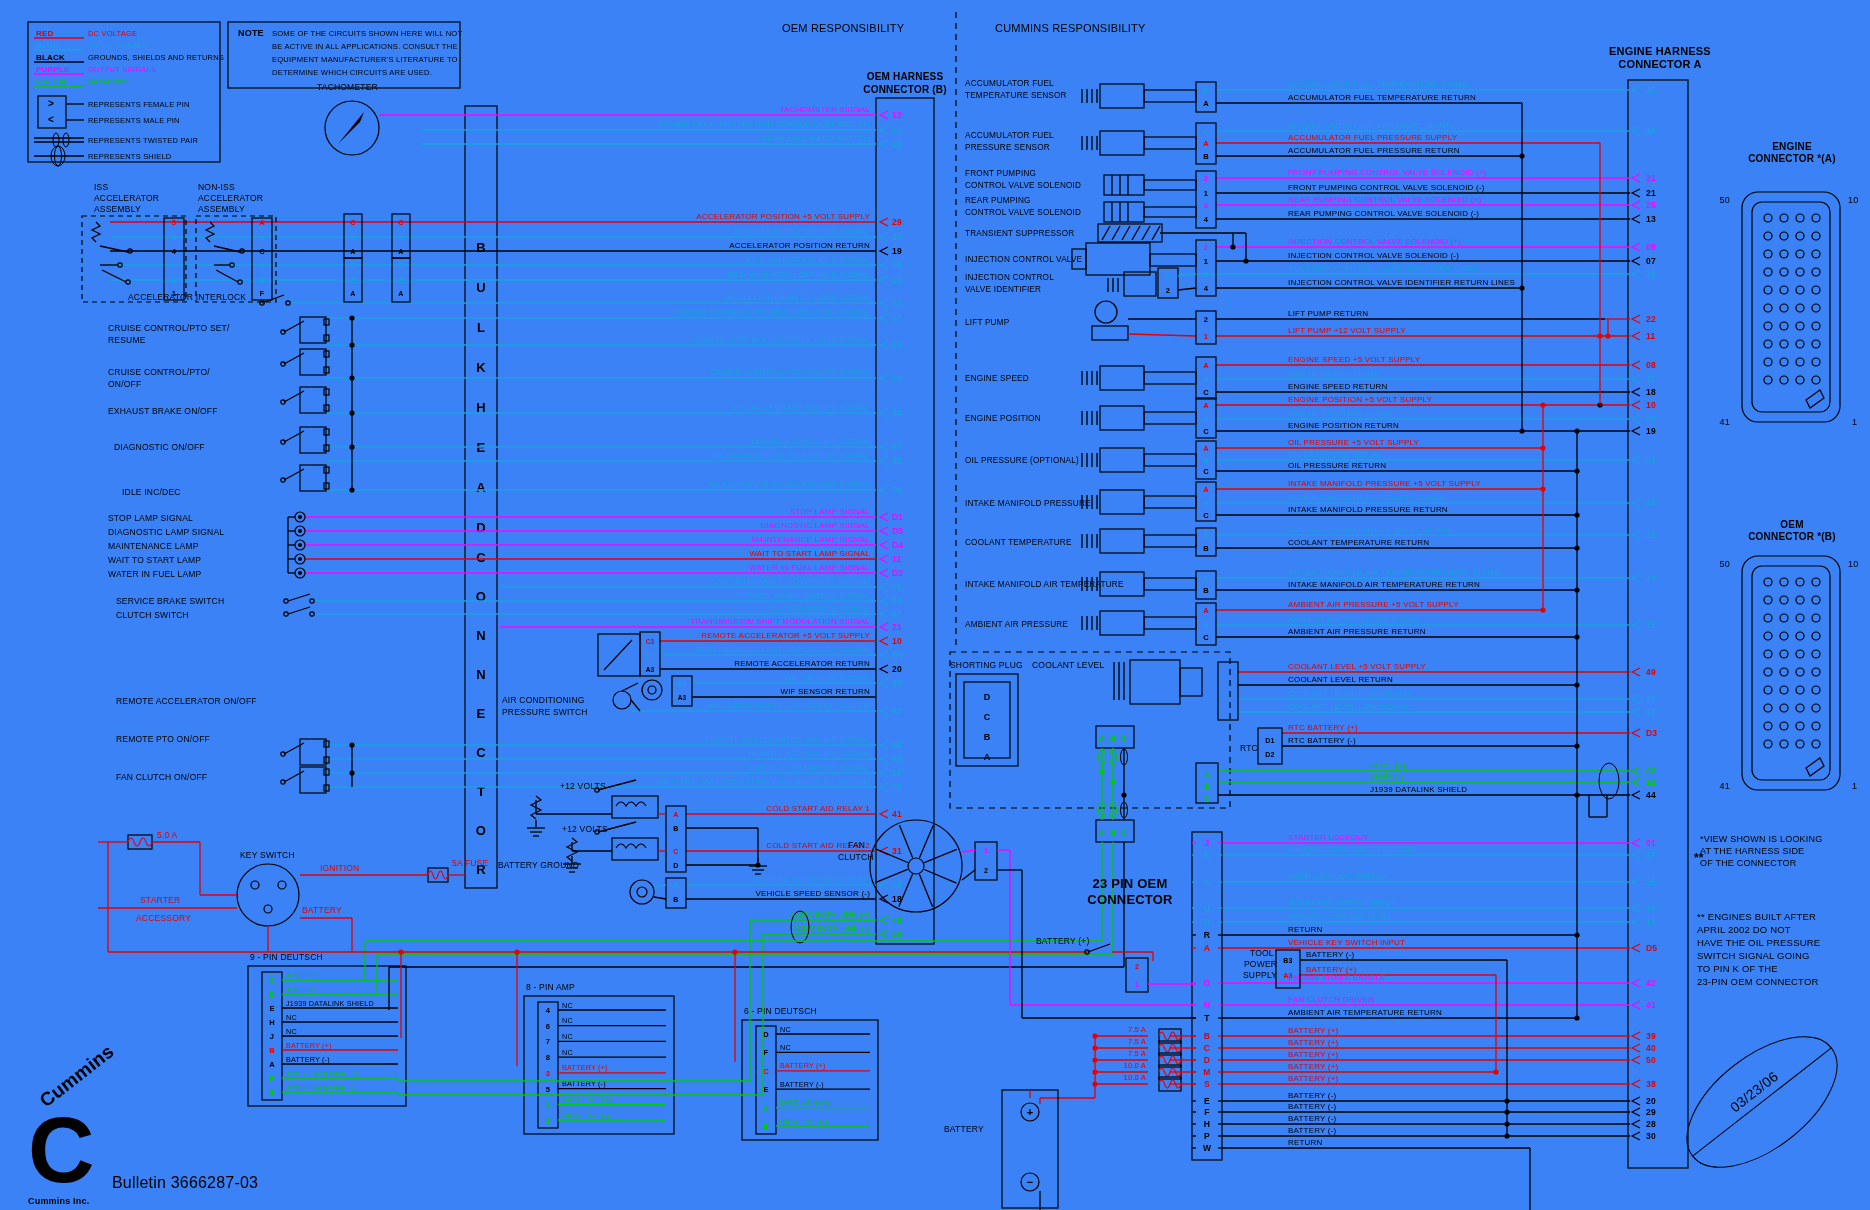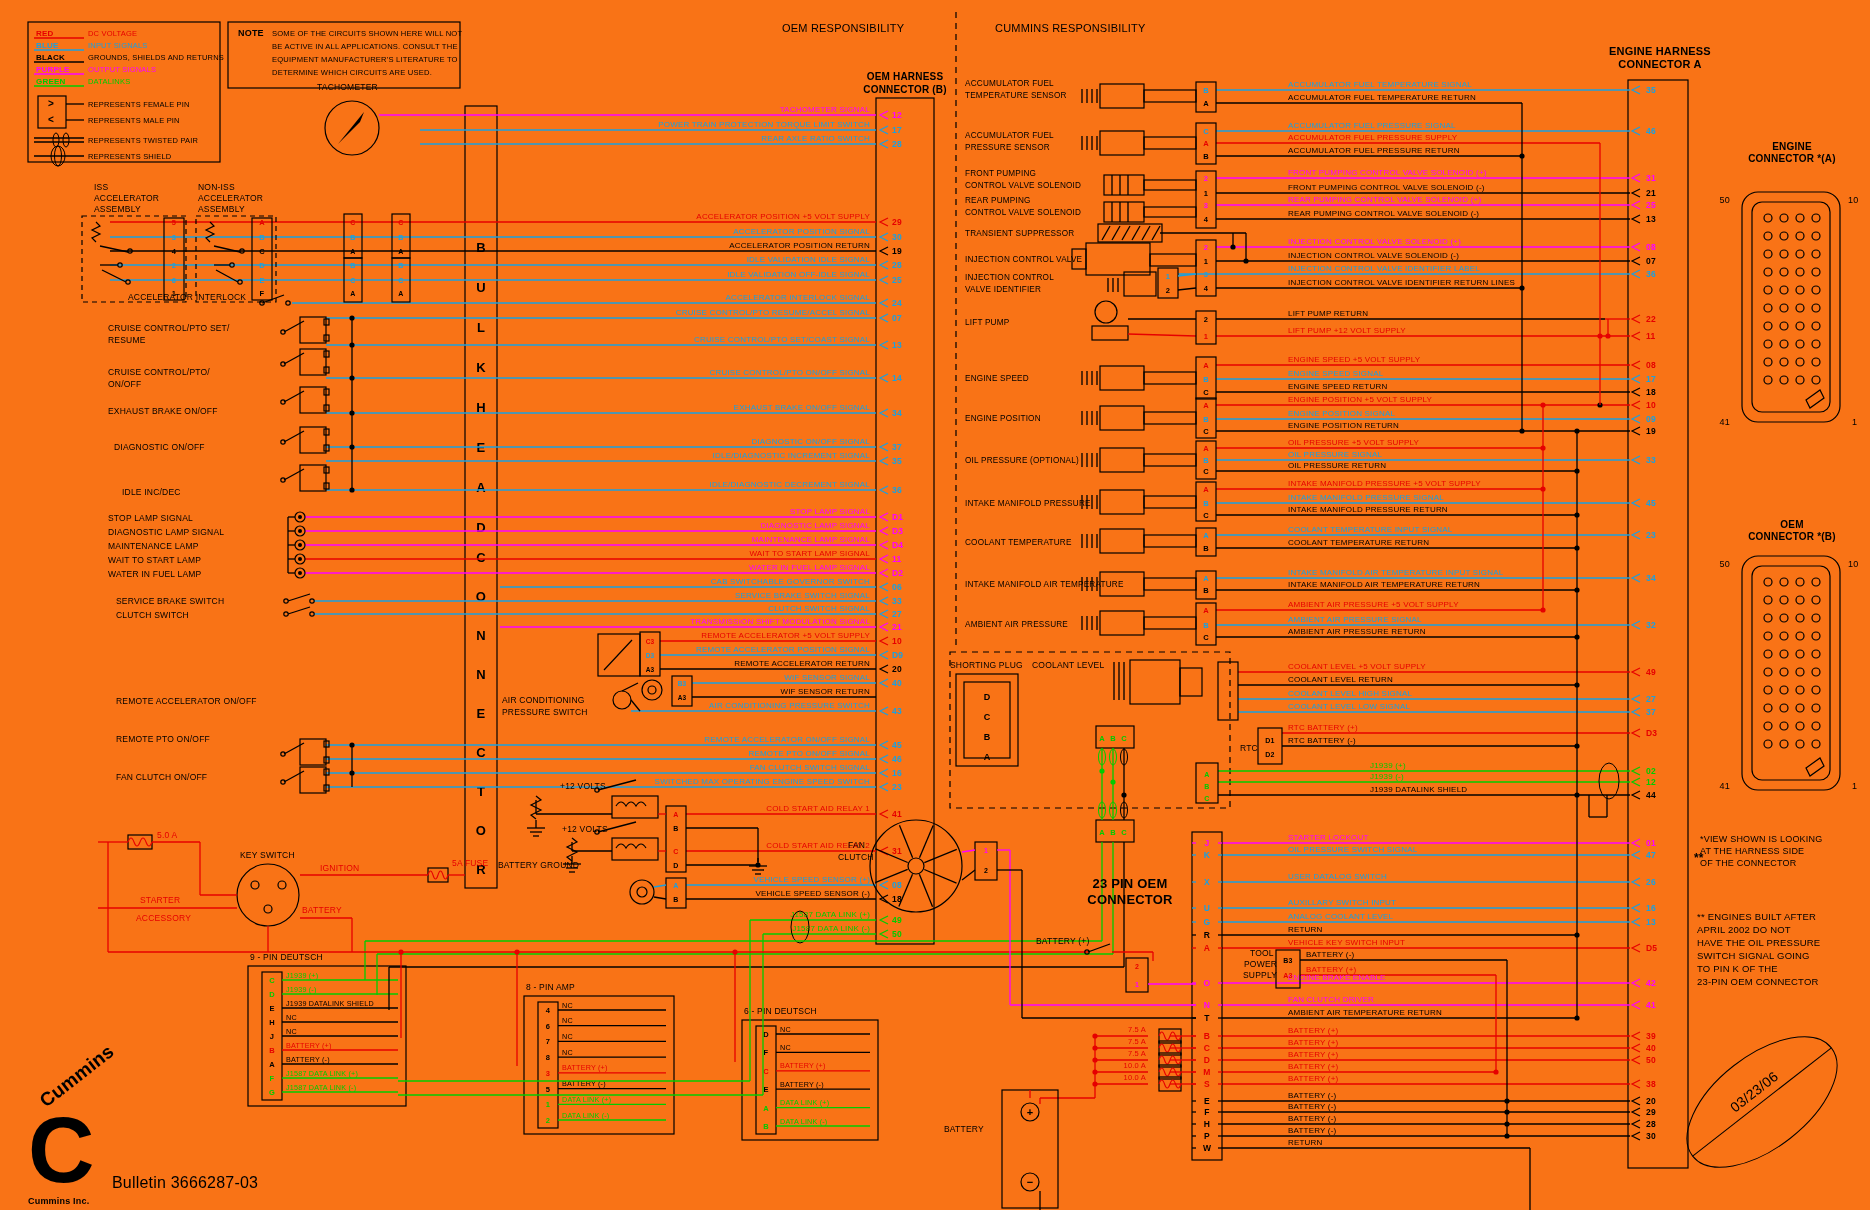--- a/index.html
+++ b/index.html
@@ -1,16 +1,16 @@
 <!DOCTYPE html>
 <html><head>
 <meta charset="utf-8">
 <style>
   html,body{margin:0;padding:0;background:#fff;}
-  #page{position:relative;width:1870px;height:1210px;background:#f97316;overflow:hidden;
+  #page{position:relative;width:1870px;height:1210px;background:#3b82f6;overflow:hidden;
         font-family:"Liberation Sans",sans-serif;}
   svg text{font-family:"Liberation Sans",sans-serif;letter-spacing:.2px;}
 </style>
 </head>
 <body>
 
 <div id="page">
   <svg id="cv" width="1870" height="1210" viewBox="0 0 1870 1210" xmlns="http://www.w3.org/2000/svg">
       <rect x="28" y="22" width="192" height="140" fill="none" stroke="#000000" stroke-width="1.2"></rect>
       <text x="36" y="36" fill="#e60000" font-size="8" font-weight="bold" text-anchor="start">RED</text>

